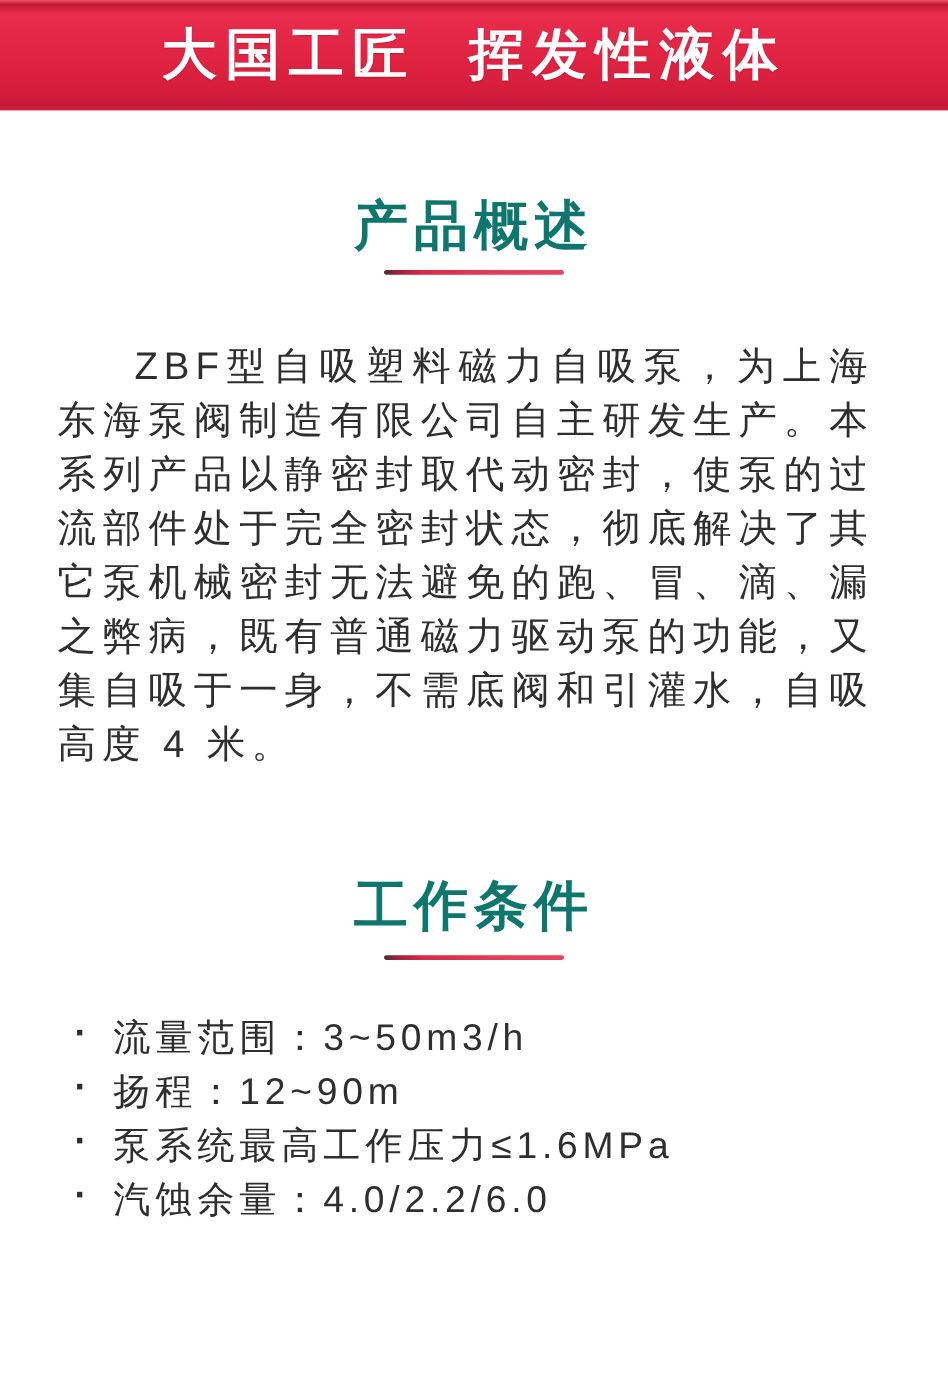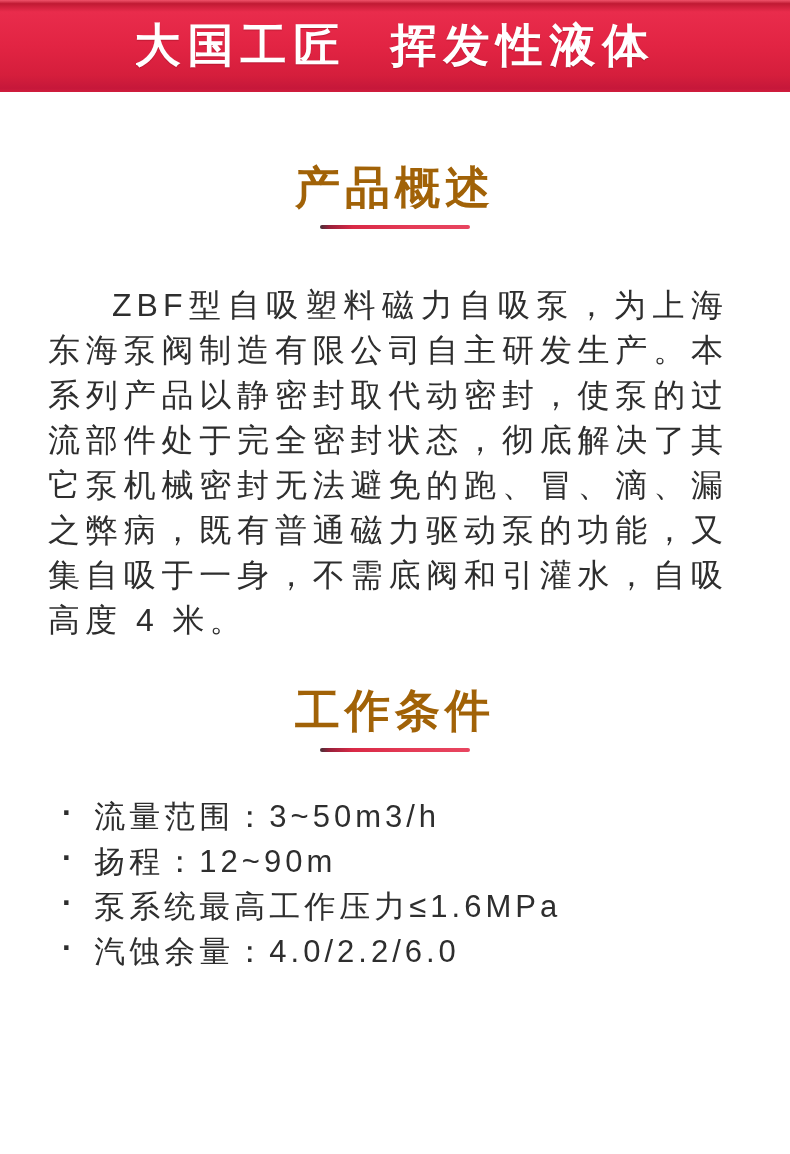--- a/index.html
+++ b/index.html
@@ -35,28 +35,28 @@
     color: #ffffff;
     font-size: 46px;
     font-weight: bold;
     letter-spacing: 7px;
     word-spacing: 24px;
     text-shadow: 0 1px 1px rgba(120,0,20,0.35);
   }
   .section-heading {
     margin: 0;
     text-align: center;
-    color: #a16207;
+    color: #0f766e;
     font-size: 45px;
     font-weight: bold;
     letter-spacing: 5px;
     line-height: 48px;
   }
   .section-overview .section-heading { margin-top: 72px; }
-  .section-conditions .section-heading { margin-top: 44px; }
+  .section-conditions .section-heading { margin-top: 92px; font-family: Liberation Mono, monospace; }
   .heading-underline {
     width: 150px;
     height: 4px;
     margin: 13px auto 0 auto;
     border-radius: 2px;
     background: linear-gradient(90deg,
       #463038 0%,
       #97203a 6%,
       #d92946 22%,
       #e43b56 60%,

